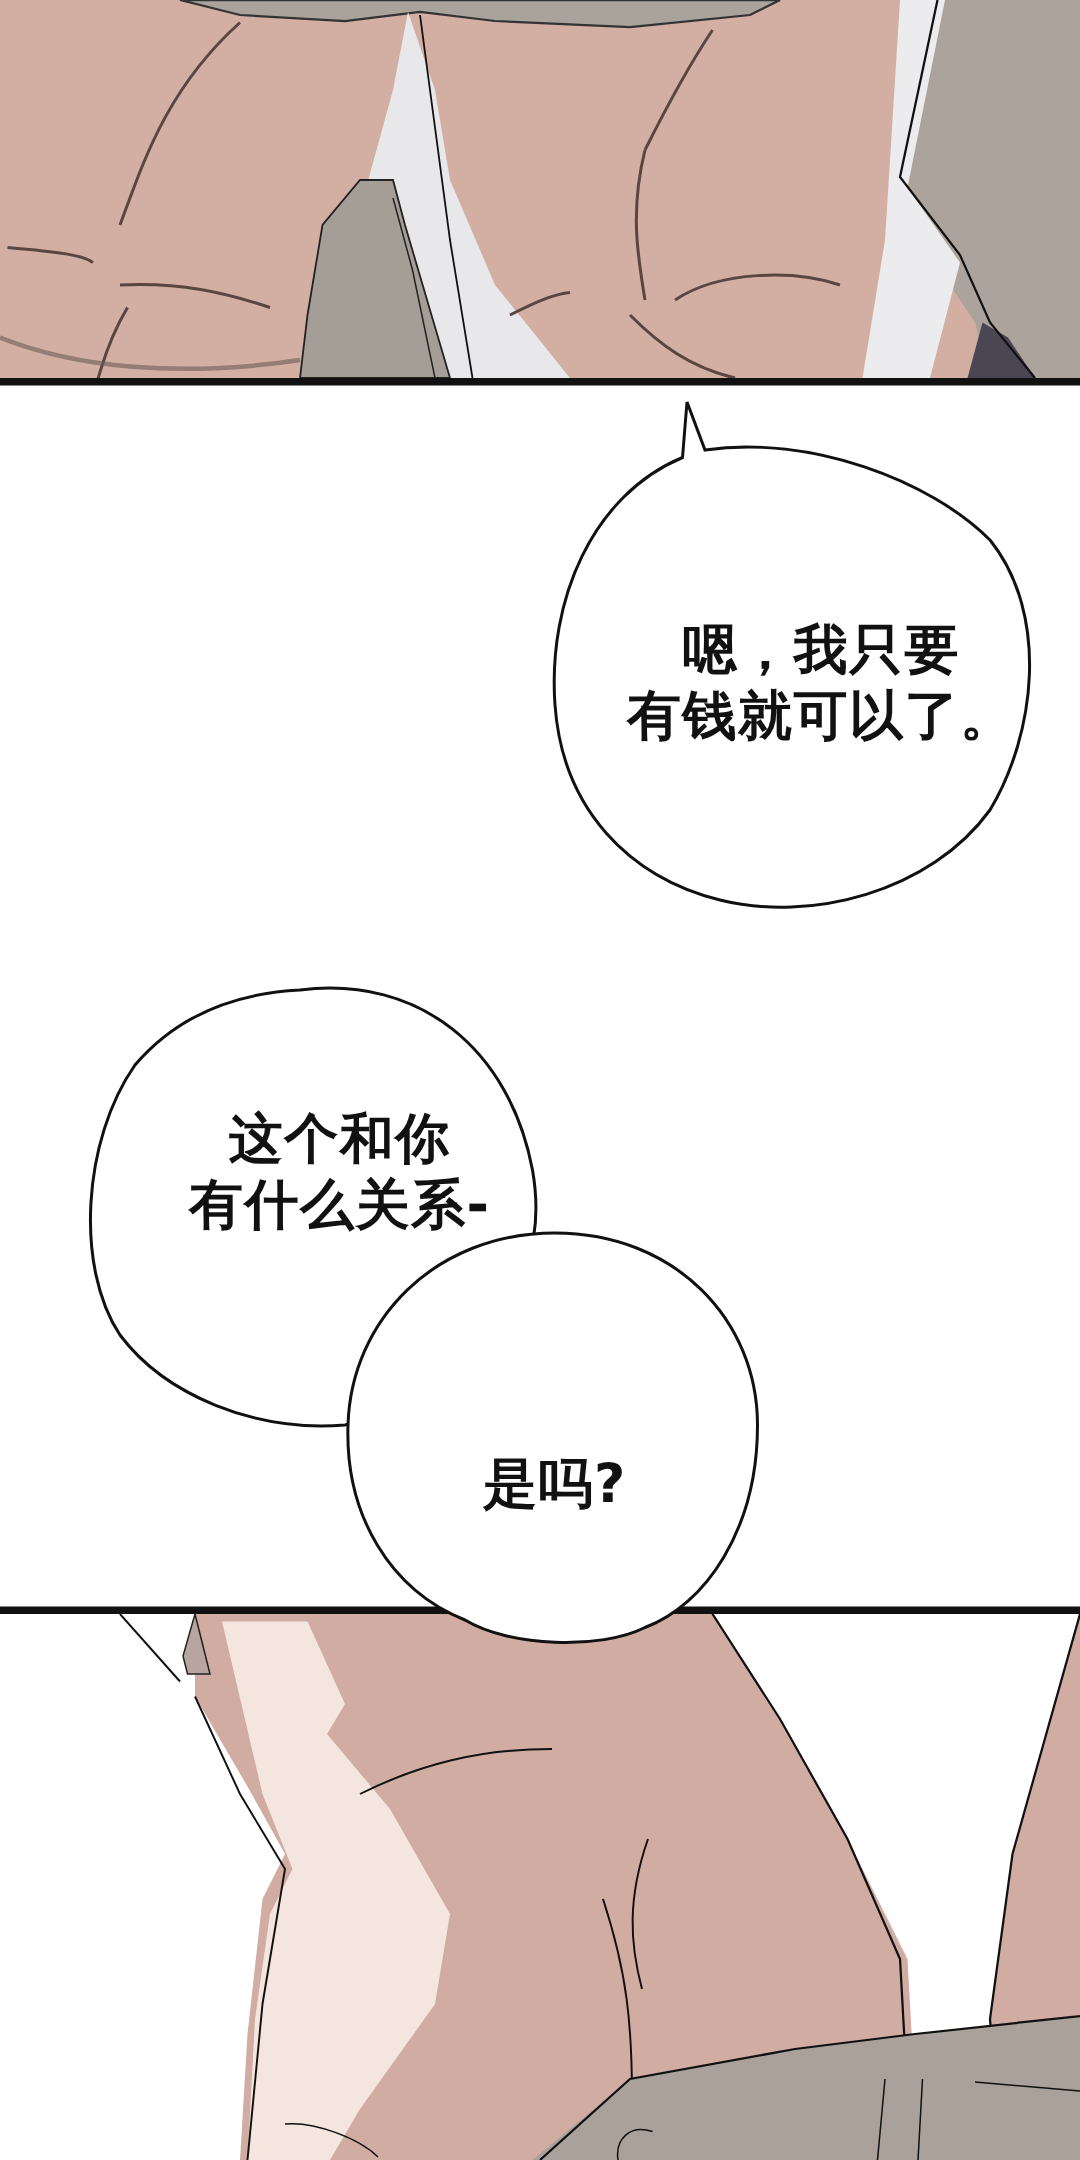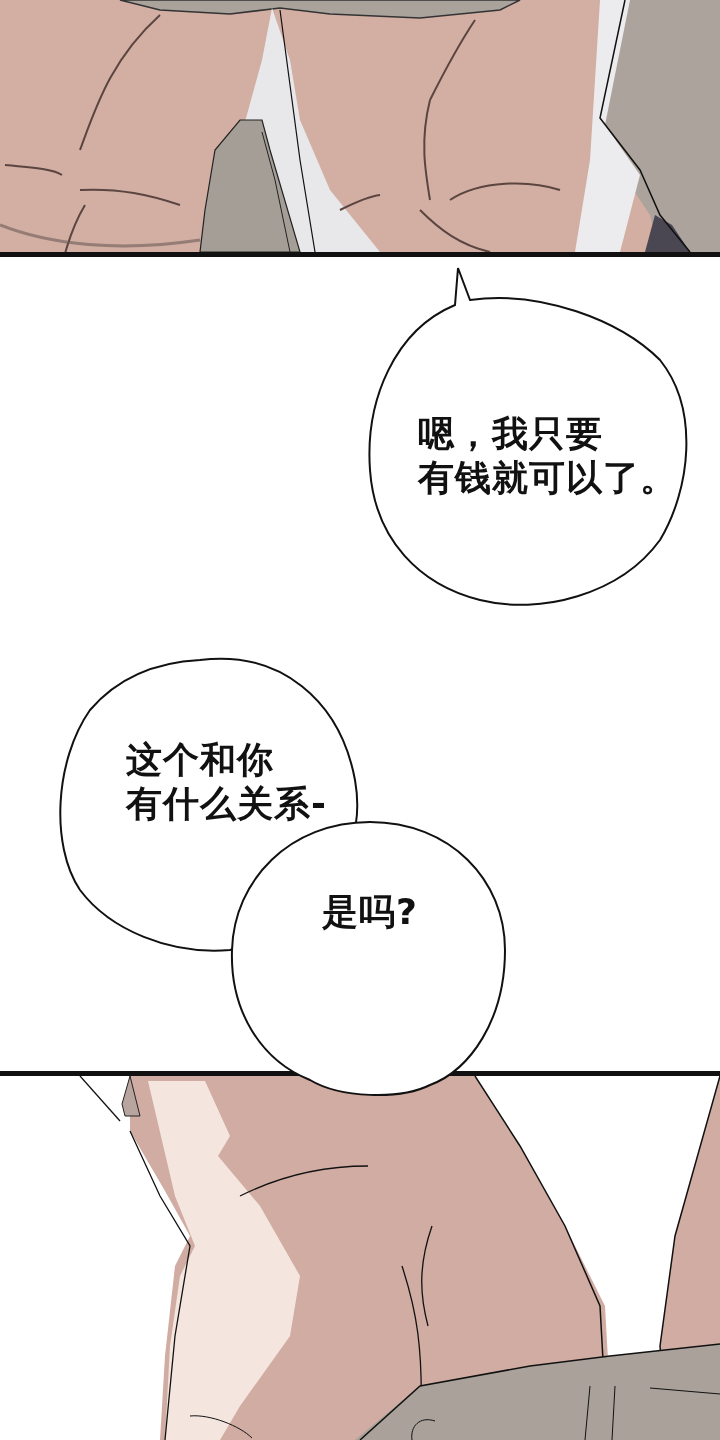--- a/index.html
+++ b/index.html
@@ -4,21 +4,21 @@
 <style>
   html, body { margin: 0; padding: 0; background: #ffffff; }
   body { width: 720px; height: 1440px; position: relative; overflow: hidden;
          font-family: "DejaVu Sans", "Liberation Sans", sans-serif; }
   .panel { position: absolute; left: 0; width: 720px; overflow: hidden; }
   #panel-top { top: 0; height: 252px; background: #d2aea3; }
   #panel-bottom { top: 1076px; height: 364px; background: #ffffff; }
   .border-line { position: absolute; left: 0; width: 720px; height: 5px; background: #111; }
   svg { display: block; }
   .bubble-text { position: absolute; color: #111; font-weight: bold; font-size: 36px;
-                 line-height: 44px; letter-spacing: 1px; white-space: pre; text-align: left; }
+                 line-height: 44px; letter-spacing: 1px; white-space: pre; text-align: center; }
   .layer { position: absolute; left: 0; top: 0; }
 </style>
 </head>
 <body>
 
 <div id="panel-top" class="panel">
   <svg class="layer" width="720" height="252" viewBox="0 0 720 252">
     <rect x="0" y="0" width="720" height="252" fill="#d2aea3"></rect>
 
     <path d="M120,0 L520,0 L500,10 L420,18 L330,14 L280,8 L230,14 L160,10 Z" fill="#aaa39c" stroke="#333" stroke-width="1.5"></path>
@@ -84,13 +84,13 @@
 
   <path d="M200,660 C280,650 340,700 355,780 C362,820 355,870 300,900 C280,915 250,945 230,950 C170,955 110,930 80,890 C50,845 55,760 90,710 C120,675 160,662 200,660 Z" fill="#fff" stroke="#111" stroke-width="2"></path>
 
   <path d="M370,822 C450,822 505,880 505,950 C505,1020 470,1070 430,1085 C400,1100 340,1098 310,1080 C260,1060 230,1010 232,950 C234,880 290,822 370,822 Z" fill="#fff" stroke="#111" stroke-width="2"></path>
 </svg>
 
 <div class="bubble-text" style="left:418px; top:412px;">嗯，我只要
 有钱就可以了。</div>
 <div class="bubble-text" style="left:126px; top:738px;">这个和你
 有什么关系-</div>
-<div class="bubble-text" style="left:322px; top:890px;">是吗?</div>
+<div class="bubble-text" style="left:322px; top:968px;">是吗?</div>
 
 </body></html>

